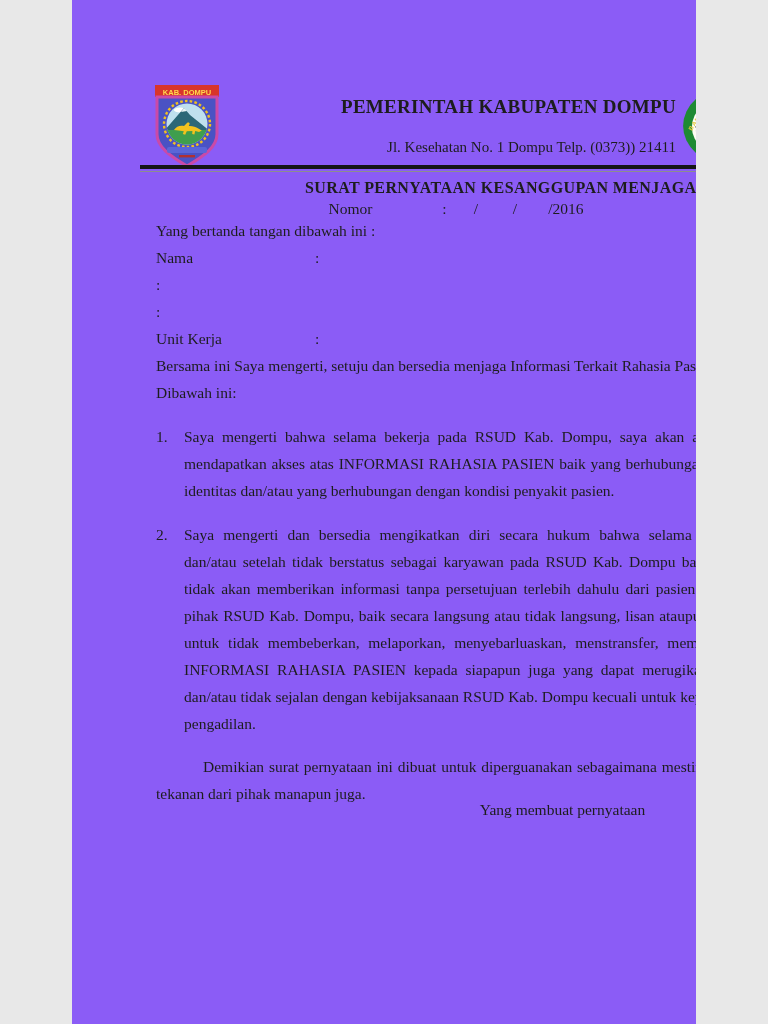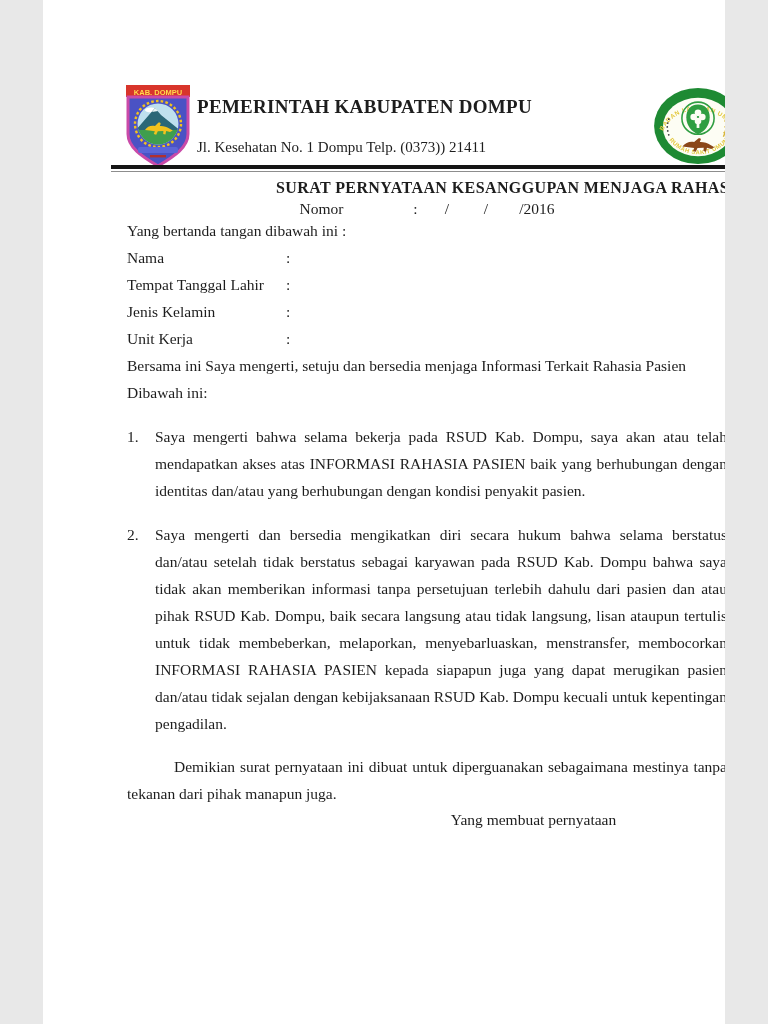--- a/index.html
+++ b/index.html
@@ -1,27 +1,27 @@
 <!DOCTYPE html>
 <html><head>
 <meta charset="utf-8">
 <style>
   html,body { margin:0; padding:0; background:#e8e8e8; }
   .page {
-    position:relative; width:682px; height:1024px; margin:0 auto;
-    background:#ffffff; overflow:hidden;
+    position:relative; width:624px; height:1024px; margin:0 auto;
+    background:#8b5cf6; overflow:hidden;
     font-family:"Liberation Serif", serif; color:#1d1d1d;
   }
 
   
   .letterhead {
     position:absolute; top:84px; left:80px; width:622px;
     display:flex; align-items:center;
   }
-  .letterhead-center { flex:1; text-align:left; padding:0 4px; }
+  .letterhead-center { flex:1; text-align:right; padding:0 4px; }
   .agency-line { font-size:19px; font-weight:bold; line-height:24px; letter-spacing:.3px; }
   .address-line { font-size:15px; line-height:20px; margin-top:18px; }
   .logo-left  { width:70px; height:84px; flex:0 0 auto; }
   .logo-right { width:94px; height:80px; flex:0 0 auto; }
 
   .head-rule {
     position:absolute; top:165px; left:68px; width:632px; height:4px;
     background:#151515;
   }
   .head-rule-thin {
@@ -53,21 +53,21 @@
   .list-item { display:flex; margin-top:17px; }
   .item-number { width:28px; flex:0 0 auto; }
   .item-text { flex:1; text-align:justify; }
   .closing { margin:16px 0 16px 0; text-indent:47px; text-align:justify; }
 
   
   .signature-block {
     position:absolute; top:796px; left:368px; width:245px;
     text-align:center; font-size:15.5px; line-height:27px;
   }
-  .sig-statement { margin-top:10px; white-space:pre; }
+  .sig-statement { white-space:pre; }
   .sig-date { white-space:pre; }
 </style>
 </head>
 <body>
 
 <div class="page">
 
   <div class="letterhead">
 
     <svg class="logo-left" viewBox="0 0 70 84">
@@ -141,26 +141,24 @@
   <div class="doc-body">
 
     <p class="opening">Yang bertanda tangan dibawah ini :</p>
 
     <div class="field-row">
       <span class="field-label">Nama</span>
       <span class="field-colon">:</span>
       <span class="field-value"></span>
     </div>
     <div class="field-row">
-      <span class="field-label">Tempat Tanggal Lahir</span>
       <span class="field-colon">:</span>
       <span class="field-value"></span>
     </div>
     <div class="field-row">
-      <span class="field-label">Jenis Kelamin</span>
       <span class="field-colon">:</span>
       <span class="field-value"></span>
     </div>
     <div class="field-row">
       <span class="field-label">Unit Kerja</span>
       <span class="field-colon">:</span>
       <span class="field-value"></span>
     </div>
 
     <p class="intro">Bersama ini Saya mengerti, setuju dan bersedia menjaga Informasi Terkait Rahasia Pasien Dibawah ini:</p>

